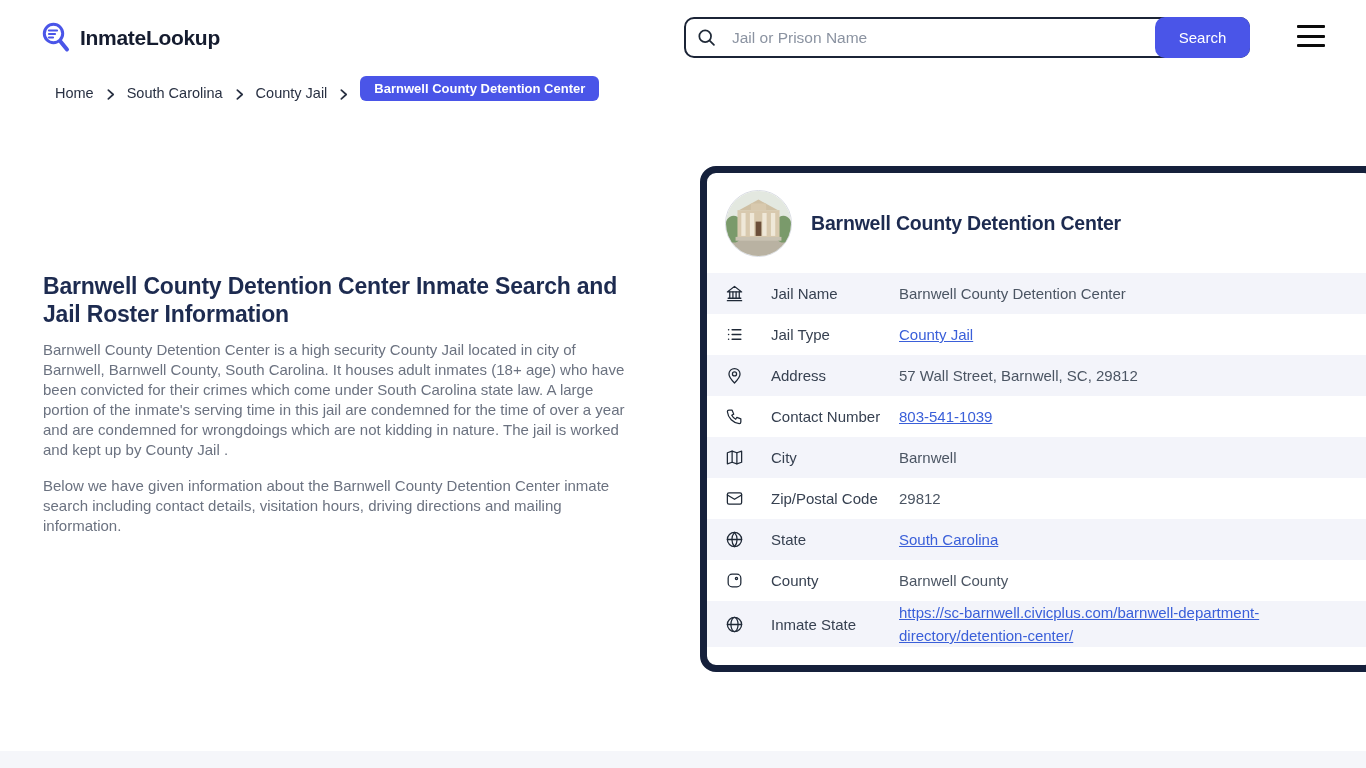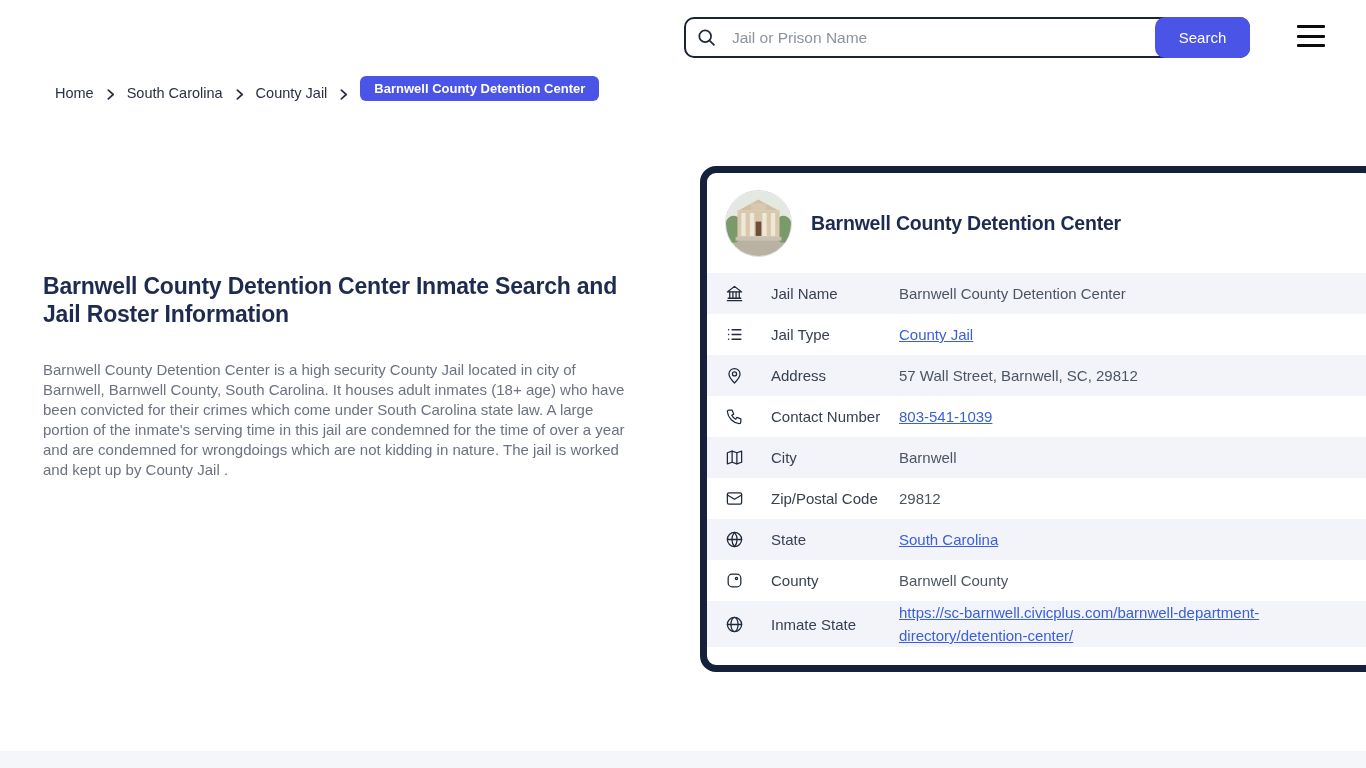--- a/index.html
+++ b/index.html
@@ -29,21 +29,21 @@
   
   .breadcrumb { position:absolute; left:55px; top:76px; display:flex; align-items:flex-end; gap:10px; }
   .crumb { font-size:14.5px; color:#283042; cursor:pointer; }
   .crumb-sep { display:flex; align-items:center; }
   .crumb-badge { background:#4a55e8; color:#fff; font-size:13px; font-weight:700;
                  padding:5px 14px; border-radius:6px; }
 
   
   .left-col { position:absolute; left:43px; top:272px; width:590px; }
   .left-col h1 { font-size:23px; line-height:28px; font-weight:700; color:#1d2b50; letter-spacing:-0.2px; }
-  .left-col p { margin-top:32px; font-size:15px; line-height:20px; color:#6b7280; }
+  .left-col p { margin-top:12px; font-size:15px; line-height:20px; color:#6b7280; }
   .left-col p + p { margin-top:16px; }
 
   
   .card { position:absolute; left:700px; top:166px; width:680px; height:506px;
           background:#ffffff; border:7px solid #15203b; border-radius:16px; overflow:hidden; }
   .card-header { display:flex; align-items:center; gap:19px; padding:17px 0 16px 18px; }
   .card-avatar { width:67px; height:67px; border-radius:50%; overflow:hidden; flex:0 0 auto;
                  border:1px solid #d8dbe2; }
   .card-title { font-size:19.5px; font-weight:700; color:#1d2b50; letter-spacing:-0.2px; }
 
@@ -58,20 +58,32 @@
   
   .footer-strip { position:absolute; left:0; bottom:0; width:1366px; height:17px; background:#f5f6fa; }
 
   svg.ico { display:block; }
 </style>
 </head>
 <body>
 
 <div class="page">
 
+  <a class="logo">
+    <span>
+      <svg class="ico" width="32" height="34" viewBox="0 0 32 34" fill="none">
+        <circle cx="13.5" cy="12.5" r="9.2" stroke="#4a55e8" stroke-width="3"></circle>
+        <line x1="20.5" y1="20.5" x2="27" y2="28.5" stroke="#4a55e8" stroke-width="4" stroke-linecap="round"></line>
+        <line x1="9" y1="9.5" x2="17" y2="9.5" stroke="#4a55e8" stroke-width="2.2" stroke-linecap="round"></line>
+        <line x1="9" y1="13" x2="15" y2="13" stroke="#4a55e8" stroke-width="2.2" stroke-linecap="round"></line>
+        <line x1="9" y1="16.5" x2="13" y2="16.5" stroke="#4a55e8" stroke-width="2.2" stroke-linecap="round"></line>
+      </svg>
+    </span>
+    <span class="logo-text">InmateLookup</span>
+  </a>
 
   <div class="searchbar">
     <span class="search-glass">
       <svg class="ico" width="21" height="21" viewBox="0 0 24 24" fill="none" stroke="#1f2937" stroke-width="2" stroke-linecap="round">
         <circle cx="10.5" cy="10.5" r="6.7"></circle>
           <line x1="15.6" y1="15.6" x2="20.5" y2="20.5"></line>
       </svg>
     </span>
     <input class="search-input" type="text" placeholder="Jail or Prison Name" style="">
     <button class="search-btn">Search</button>
@@ -101,20 +113,21 @@
       <svg class="ico" width="13" height="13" viewBox="0 0 24 24" fill="none" stroke="#283042" stroke-width="3.2" stroke-linecap="round" stroke-linejoin="round">
           <polyline points="8 4 17 12 8 20"></polyline>
         </svg>
     </span>
     <span class="crumb-badge">Barnwell County Detention Center</span>
   </nav>
 
   <section class="left-col">
     <h1>Barnwell County Detention Center Inmate Search and Jail Roster Information</h1>
     <p>Barnwell County Detention Center is a high security County Jail located in city of Barnwell, Barnwell County, South Carolina. It houses adult inmates (18+ age) who have been convicted for their crimes which come under South Carolina state law. A large portion of the inmate's serving time in this jail are condemned for the time of over a year and are condemned for wrongdoings which are not kidding in nature. The jail is worked and kept up by County Jail .</p>
+    <p>Below we have given information about the Barnwell County Detention Center inmate search including contact details, visitation hours, driving directions and mailing information.</p>
   </section>
 
   <aside class="card">
     <div class="card-header">
       <div class="card-avatar">
         <svg class="ico" width="65" height="65" viewBox="0 0 68 68">
           <rect width="68" height="68" fill="#e3e8e0"></rect>
           <rect x="0" y="46" width="68" height="22" fill="#b9b2a2"></rect>
           <ellipse cx="8" cy="40" rx="10" ry="14" fill="#7a9a6b"></ellipse>
           <ellipse cx="60" cy="40" rx="10" ry="14" fill="#7a9a6b"></ellipse>

